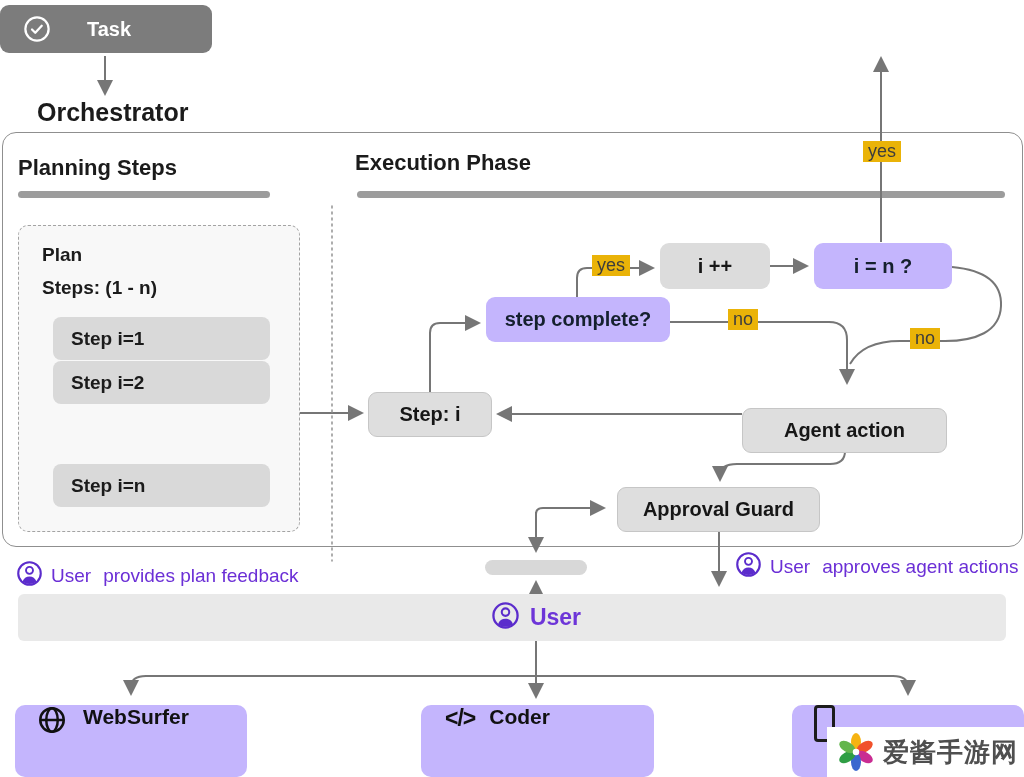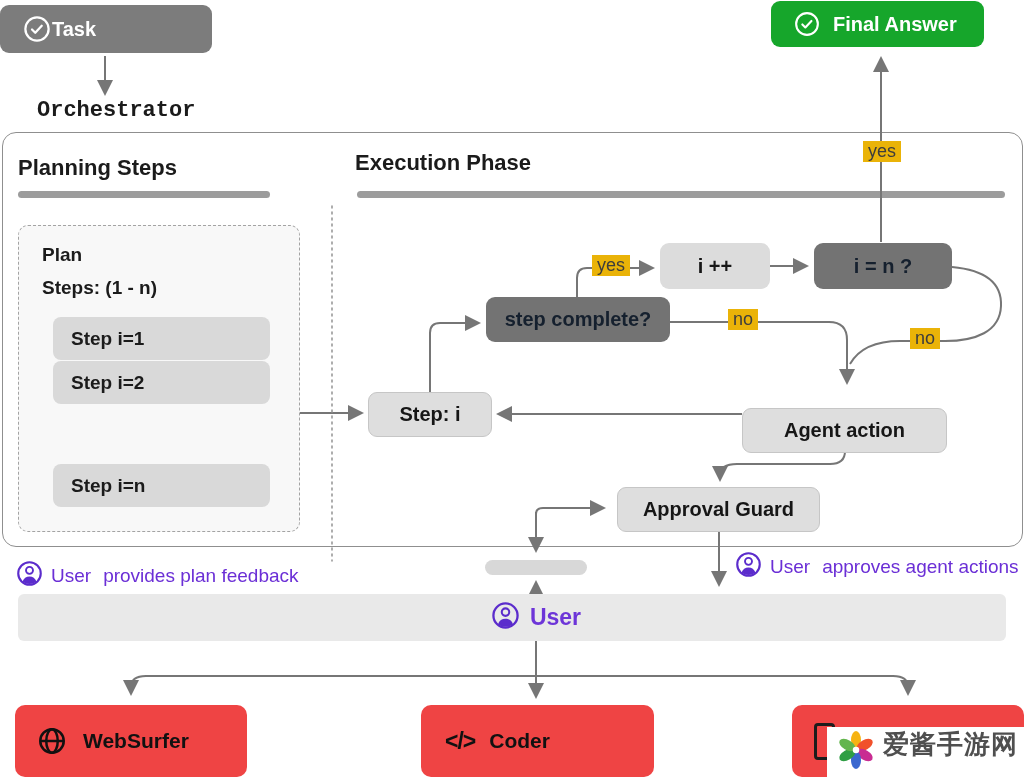--- a/index.html
+++ b/index.html
@@ -6,42 +6,42 @@
   #canvas{
     position:relative;width:1024px;height:777px;overflow:hidden;background:#fff;
     font-family:"Liberation Sans","DejaVu Sans",sans-serif;color:#1b1b1b;
   }
   .abs{position:absolute;}
   
   .pill-btn{display:flex;align-items:center;border-radius:9px;color:#fff;font-weight:bold;font-size:20px;z-index:10;}
   #task-btn{left:0;top:5px;width:212px;height:48px;background:#7c7c7c;}
   #final-btn{left:771px;top:1px;width:213px;height:46px;background:#16a62b;}
   .btn-icon{margin-left:22px;flex:0 0 auto;display:flex;}
-  #task-btn .btn-label{flex:1;margin-right:46px;}
+  #task-btn .btn-label{flex:1;text-align:center;margin-right:46px;}
   #final-btn .btn-label{margin-left:12px;}
-  #orchestrator-label{left:37px;top:98px;font-size:22px;font-weight:bold;z-index:10;font-family:Liberation Mono, monospace;}
+  #orchestrator-label{left:37px;top:98px;font-size:25px;font-weight:bold;z-index:10;}
   
   #main-box{left:2px;top:132px;width:1019px;height:413px;border:1.5px solid #8f8f8f;border-radius:14px;background:#fff;z-index:1;}
   .phase-title{font-size:22px;font-weight:bold;color:#1b1b1b;z-index:10;}
   #planning-title{left:18px;top:155px;}
   #execution-title{left:355px;top:150px;}
   .phase-bar{height:7px;background:#9c9c9c;border-radius:4px;z-index:10;}
   #planning-bar{left:18px;top:191px;width:252px;}
   #execution-bar{left:357px;top:191px;width:648px;z-index:4;}
   
   #plan-box{left:18px;top:225px;width:280px;height:305px;background:#f8f8f8;border:1.5px dashed #a3a3a3;border-radius:10px;z-index:10;}
   #plan-title{left:42px;top:244px;font-size:19px;font-weight:bold;z-index:11;}
   #plan-steps-range{left:42px;top:277px;font-size:19px;font-weight:bold;z-index:11;}
   .step-box{left:53px;width:217px;height:43px;background:#d9d9d9;border-radius:8px;display:flex;align-items:center;
     padding-left:18px;box-sizing:border-box;font-size:19px;font-weight:bold;z-index:11;}
   #step-1{top:317px;text-align:center;} #step-2{top:361px;} #step-n{top:464px;}
   
   .flow-box{display:flex;align-items:center;justify-content:center;font-weight:bold;font-size:20px;border-radius:9px;z-index:10;box-sizing:border-box;}
   .gray-fill{background:#dedede;border:1px solid #c6c6c6;color:#161616;}
-  .blue-fill{background:#737373;color:#15202e;}
+  .blue-fill{background:#c4b5fd;color:#15202e;}
   #step-i-box{left:368px;top:392px;width:124px;height:45px;}
   #step-complete-box{left:486px;top:297px;width:184px;height:45px;}
   #increment-box{left:660px;top:243px;width:110px;height:46px;border:none;background:#dcdcdc;}
   #check-box{left:814px;top:243px;width:138px;height:46px;}
   #agent-action-box{left:742px;top:392px;width:205px;height:45px;margin-top:16px;}
   #approval-guard-box{left:617px;top:487px;width:203px;height:45px;}
   
   .edge-label{font-size:18px;color:#3d3d3d;background:#eab308;padding:0 5px;z-index:6;}
   #lbl-yes-final{left:863px;top:141px;}
   #lbl-yes-loop{left:592px;top:255px;}
@@ -51,58 +51,49 @@
   #divider-pill{left:485px;top:560px;width:102px;height:15px;background:#d8d8d8;border-radius:8px;z-index:10;}
   .user-note{display:flex;align-items:center;gap:8px;color:#6b2fd6;font-size:19px;z-index:10;}
   #note-left{left:16px;top:560px;}
   #note-right{left:735px;top:551px;}
   .note-user{margin-right:4px;}
   #user-bar{left:18px;top:594px;width:988px;height:47px;background:#e9e9e9;border-radius:6px;
     display:flex;align-items:center;justify-content:center;gap:10px;z-index:10;}
   #user-bar .bar-label{color:#6d35d8;font-size:23px;font-weight:bold;}
   #user-bar-inner{display:flex;align-items:center;gap:10px;margin-left:48px;}
   
-  .agent-box{top:705px;height:72px;background:#ef4444;border-radius:10px;display:flex;align-items:center;
+  .agent-box{top:705px;height:72px;background:#c4b5fd;border-radius:10px;display:flex;align-items:flex-start;
     font-size:21px;font-weight:bold;color:#111;z-index:10;box-sizing:border-box;}
   #agent-websurfer{left:15px;width:232px;}
   #agent-coder{left:421px;width:233px;}
   #agent-file{left:792px;width:232px;}
   .agent-icon{margin:0 16px 0 22px;display:flex;}
   #code-glyph{font-size:23px;font-weight:bold;margin:0 14px 0 24px;letter-spacing:-1px;}
   #doc-icon{width:15px;height:31px;border:3px solid #1c1c1c;border-radius:4px;margin:0 14px 0 22px;}
   
-  #watermark{left:827px;top:727px;width:197px;height:50px;background:#fff;display:flex;align-items:flex-start;z-index:50;}
+  #watermark{left:827px;top:727px;width:197px;height:50px;background:#fff;display:flex;align-items:center;z-index:50;}
   #watermark-text{font-size:26px;font-weight:bold;color:#4f4f4f;letter-spacing:1px;white-space:nowrap;}
   
   #wires{position:absolute;left:0;top:0;width:1024px;height:777px;z-index:5;pointer-events:none;}
 </style>
 </head>
 <body>
 
 <div id="canvas">
 
   <div id="task-btn" class="abs pill-btn">
     <span class="btn-icon">
       <svg width="30" height="30" viewBox="0 0 24 24">
           <circle cx="12" cy="12" r="9.3" fill="none" stroke="#fff" stroke-width="1.8"></circle>
           <path d="M8,12.4 l2.6,2.6 l5.2,-5.6" fill="none" stroke="#fff" stroke-width="1.8" stroke-linecap="round" stroke-linejoin="round"></path>
         </svg>
     </span>
     <span class="btn-label">Task</span>
   </div>
 
-  <div id="final-btn" class="abs pill-btn">
-    <span class="btn-icon">
-      <svg width="28" height="28" viewBox="0 0 24 24">
-          <circle cx="12" cy="12" r="9.3" fill="none" stroke="#fff" stroke-width="1.8"></circle>
-          <path d="M8,12.4 l2.6,2.6 l5.2,-5.6" fill="none" stroke="#fff" stroke-width="1.8" stroke-linecap="round" stroke-linejoin="round"></path>
-        </svg>
-    </span>
-    <span class="btn-label">Final Answer</span>
-  </div>
 
   <div id="orchestrator-label" class="abs">Orchestrator</div>
 
   <div id="main-box" class="abs"></div>
 
   <div id="planning-title" class="abs phase-title">Planning Steps</div>
   <div id="planning-bar" class="abs phase-bar"></div>
   <div id="execution-title" class="abs phase-title">Execution Phase</div>
   <div id="execution-bar" class="abs phase-bar"></div>
 

